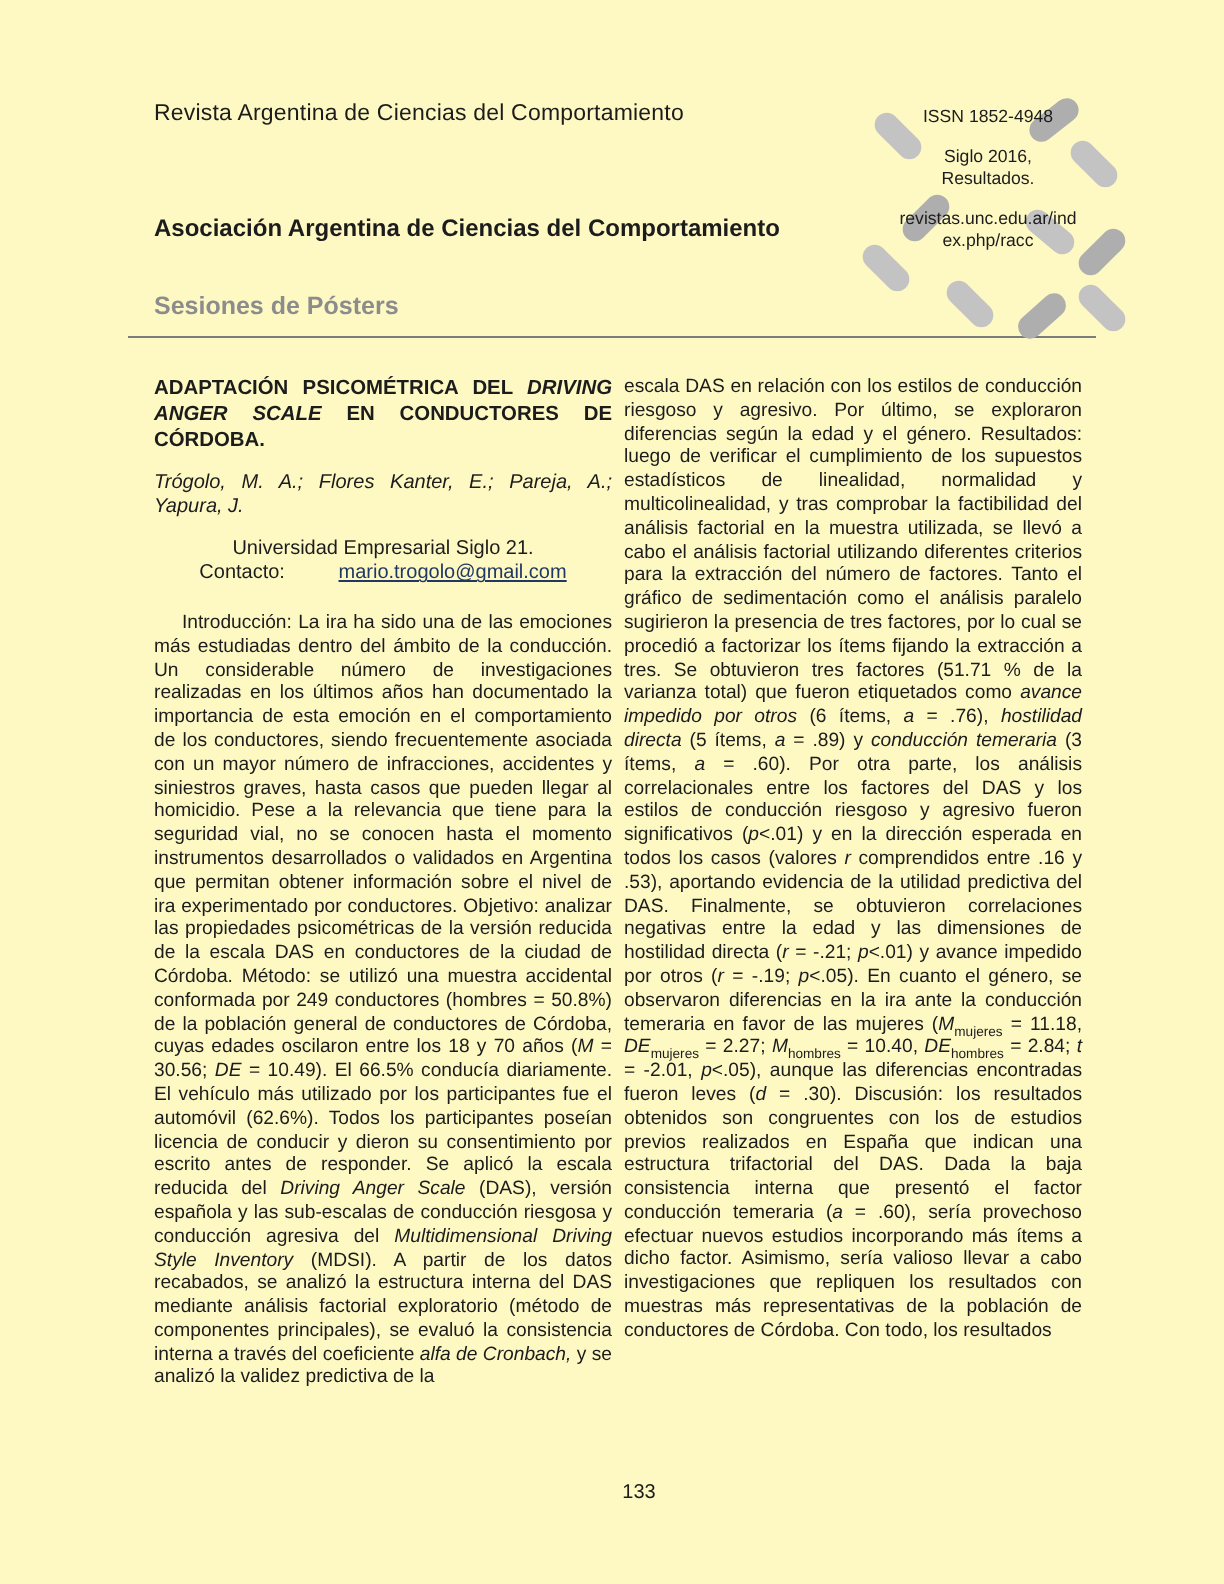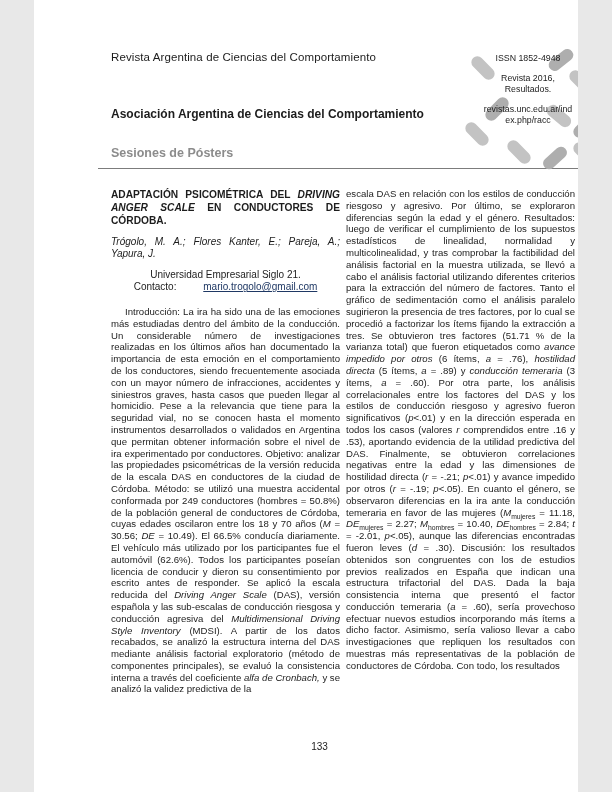--- a/index.html
+++ b/index.html
@@ -1,20 +1,20 @@
 <!DOCTYPE html>
 <html><head>
 <meta charset="utf-8">
 <style>
   html,body { margin:0; padding:0; background:#e8e8e8; }
   .page {
     position:relative;
-    width:544px; height:792px;
+    width:612px; height:792px;
     margin:0 auto;
-    background:#ffffff;
+    background:#fef9c3;
     font-family:"Liberation Sans", sans-serif;
     color:#1c1c1c;
     overflow:hidden;
   }
 
   
   .hdr-journal {
     position:absolute; left:77px; top:51px;
     font-size:11.5px; letter-spacing:0.1px;
   }
@@ -109,21 +109,21 @@
     <div class="wm wm9 d"></div>
     <div class="wm wm10"></div>
   </div>
 
   <div class="hdr-journal">Revista Argentina de Ciencias del Comportamiento</div>
   <div class="hdr-assoc">Asociación Argentina de Ciencias del Comportamiento</div>
 
   <div class="hdr-right">
     <div class="grp">ISSN 1852-4948</div>
     <div class="grp">
-      <div>Revista 2016,</div>
+      <div>Siglo 2016,</div>
       <div>Resultados.</div>
     </div>
     <div class="grp">
       <div>revistas.unc.edu.ar/ind</div>
       <div>ex.php/racc</div>
     </div>
   </div>
 
   <div class="section-label">Sesiones de Pósters</div>
   <div class="rule"></div>

